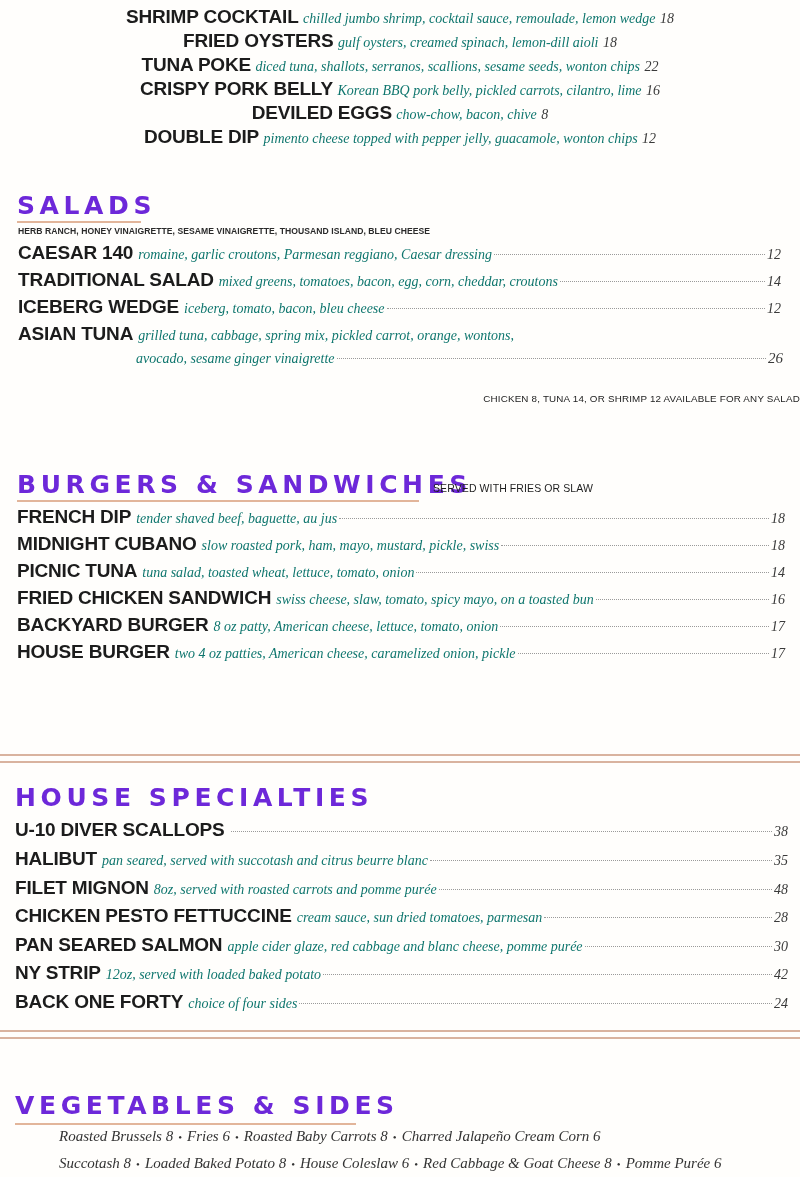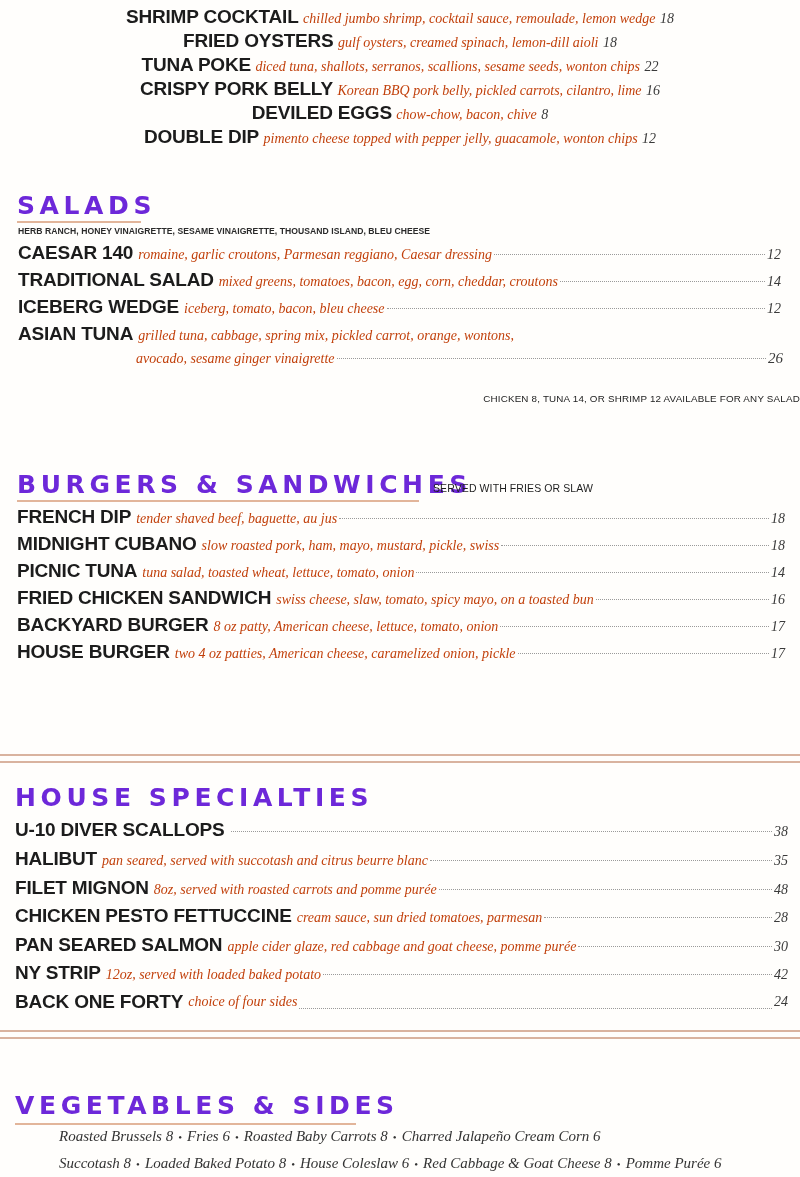--- a/index.html
+++ b/index.html
@@ -5,21 +5,21 @@
   * { box-sizing: border-box; margin: 0; padding: 0; }
   html, body { width: 800px; height: 1177px; background: #fffefc; overflow: hidden; }
   body { position: relative; color: #1e1e1e; font-family: "Liberation Sans", sans-serif; }
 
   
   .app-line {
     position: absolute; left: 0; width: 800px; text-align: center;
     white-space: nowrap; line-height: 22px; height: 22px;
   }
   .name { font-family: "Liberation Sans", sans-serif; font-weight: 700; font-size: 19px; color: #1c1c1c; letter-spacing: -0.2px; }
-  .desc { font-family: "Liberation Serif", serif; font-style: italic; font-size: 14px; color: #c2410c; }
+  .desc { font-family: "Liberation Serif", serif; font-style: italic; font-size: 14px; color: #0f766e; }
   .price-inline { font-family: "Liberation Serif", serif; font-style: italic; font-size: 14px; color: #3a3a3a; }
 
   
   .heading {
     position: absolute; left: 17px;
     font-family: "DejaVu Sans", sans-serif; font-weight: 700;
     font-size: 25px; letter-spacing: 4.6px; color: #6d28d9;
     white-space: nowrap; line-height: 30px;
   }
   .heading-underline { position: absolute; height: 2px; background: #e2b59a; }
@@ -198,31 +198,31 @@
     <span class="price">48</span>
   </div>
   <div class="row" style="top:905px; left:15px; width:773px;">
     <span class="name">CHICKEN PESTO FETTUCCINE</span>
     <span class="desc">cream sauce, sun dried tomatoes, parmesan</span>
     <span class="dots"></span>
     <span class="price">28</span>
   </div>
   <div class="row" style="top:934px; left:15px; width:773px;">
     <span class="name">PAN SEARED SALMON</span>
-    <span class="desc">apple cider glaze, red cabbage and goat cheese, pomme purée</span>
+    <span class="desc">apple cider glaze, red cabbage and blanc cheese, pomme purée</span>
     <span class="dots"></span>
     <span class="price">30</span>
   </div>
   <div class="row" style="top:962px; left:15px; width:773px;">
     <span class="name">NY STRIP</span>
     <span class="desc">12oz, served with loaded baked potato</span>
     <span class="dots"></span>
     <span class="price">42</span>
   </div>
-  <div class="row" style="top:991px; left:15px; width:773px;align-items:flex-end;">
+  <div class="row" style="top:991px; left:15px; width:773px;">
     <span class="name">BACK ONE FORTY</span>
     <span class="desc">choice of four sides</span>
     <span class="dots"></span>
     <span class="price">24</span>
   </div>
 </div>
 
 <div class="divider" style="top:1030px;"></div>
 <div class="divider" style="top:1037px;"></div>
 

